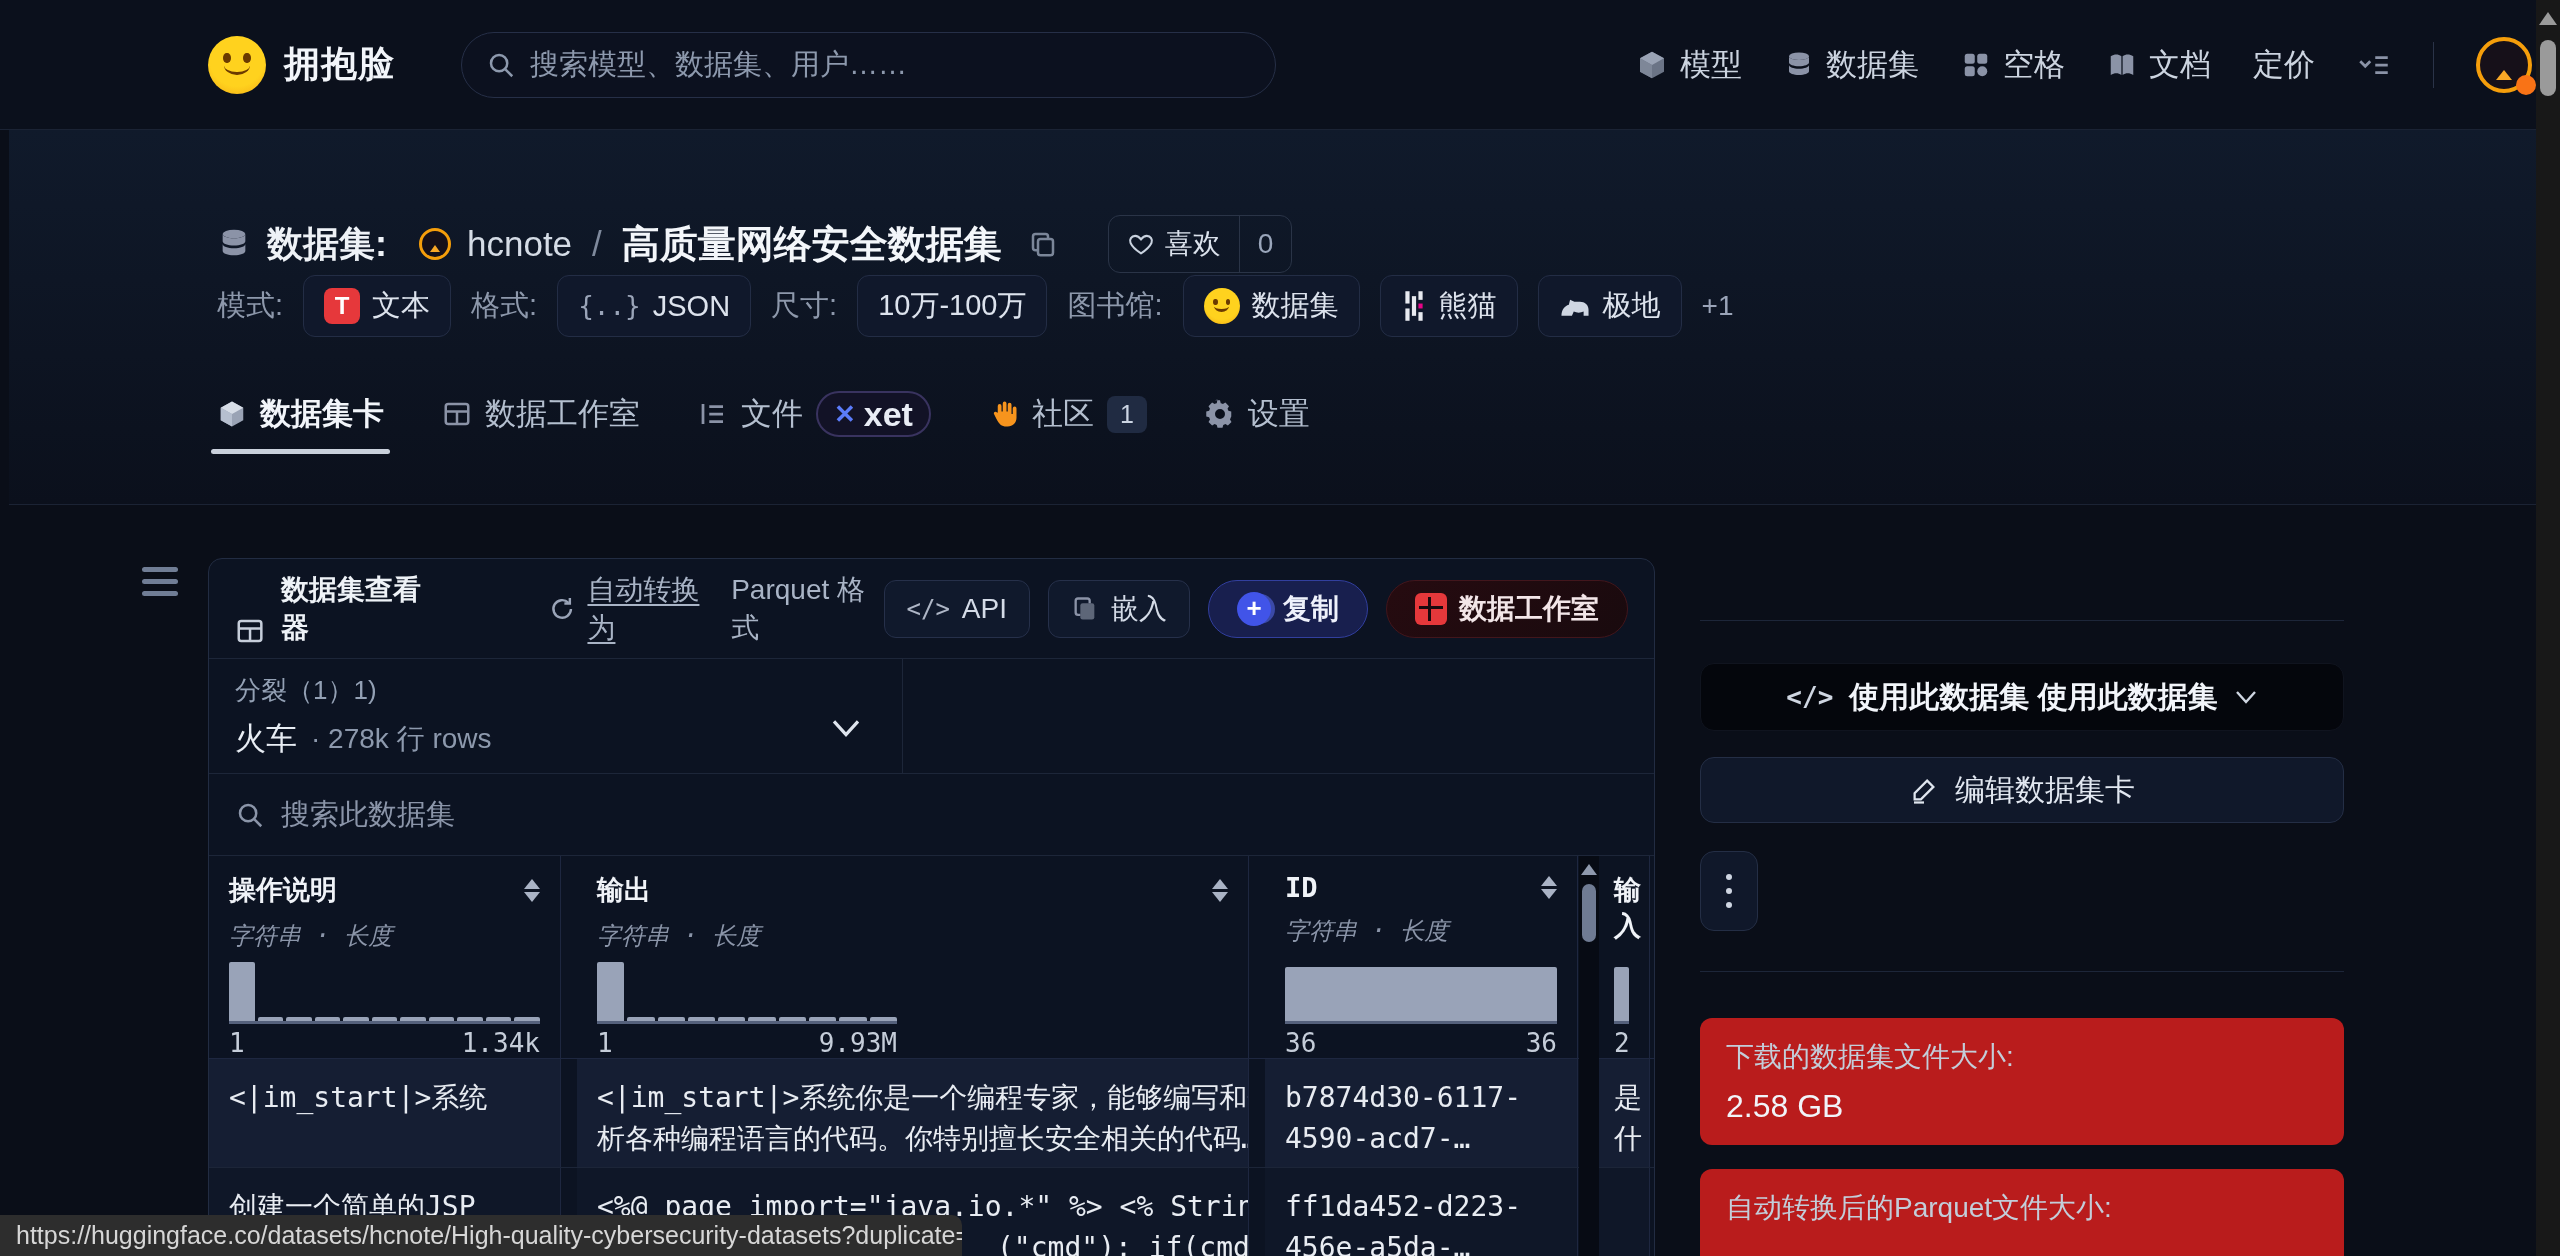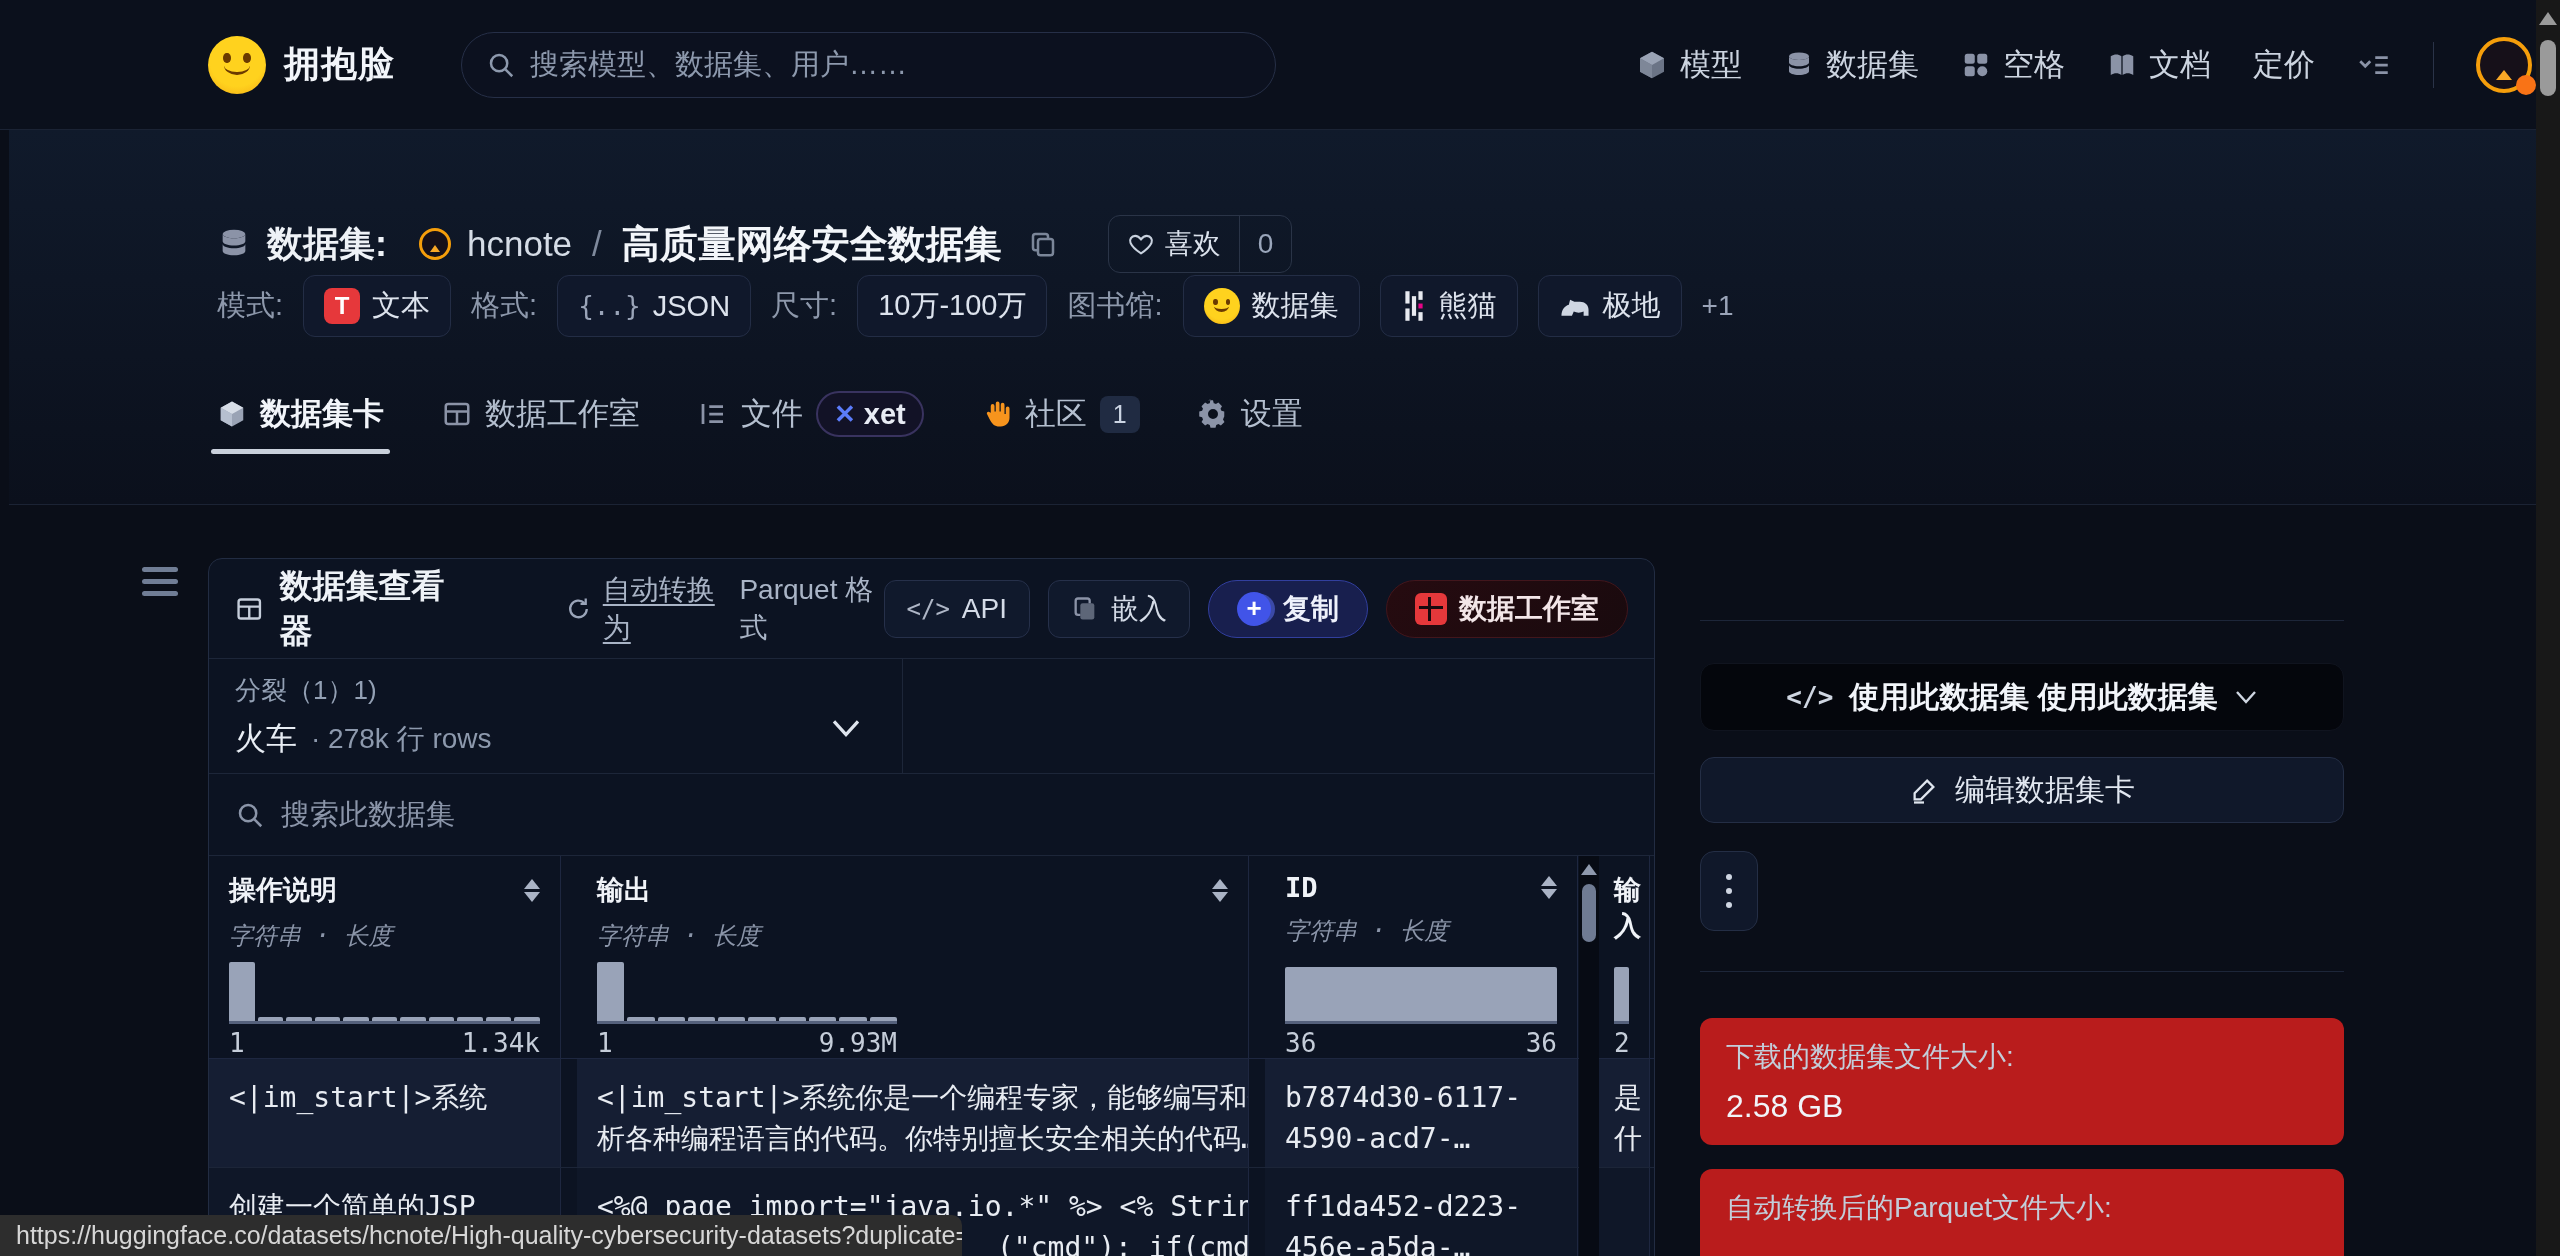--- a/index.html
+++ b/index.html
@@ -70,34 +70,34 @@
   .plus-more { font-size:28px; color:#9aa4b8; }
   .tabs { display:flex; gap:58px; align-items:center; height:80px; margin-top:36px; }
   .tab { position:relative; display:flex; align-items:center; gap:13px; height:100%;
          font-size:31px; color:#b4bfcf; cursor:pointer; }
   .tab.active { color:#f2f5fa; font-weight:bold; }
   .tab.active::after { content:""; position:absolute; left:-6px; right:-6px; bottom:0;
          height:5px; background:#c9d0db; border-radius:3px; }
   .xet-badge { display:flex; align-items:center; gap:8px; height:46px; padding:0 16px;
          border:2px solid #39335f; background:#121226; border-radius:23px; }
   .xet-x { color:#5b7cfa; font-weight:bold; font-size:26px; }
-  .xet-t { color:#e8ecf4; font-weight:bold; font-size:29px; }
+  .xet-t { color:#e8ecf4; font-weight:bold; font-size:34px; }
   .count-badge { background:#202b42; border-radius:8px; padding:4px 13px; font-size:25px; color:#ccd5e3; }
   .hand-ic { font-size:30px; }
 
   
   .content { position:absolute; top:505px; left:0; right:0; bottom:0; background:#0a0e18; }
   .burger { position:absolute; left:142px; top:62px; cursor:pointer; }
   .burger span { display:block; width:36px; height:5px; background:#707d95; border-radius:3px; margin-bottom:7px; }
 
   .viewer-card { position:absolute; left:208px; top:53px; width:1447px; height:900px;
          background:#0c1322; border:1px solid #222c42; border-radius:14px; overflow:hidden; }
   .card-head { height:100px; display:flex; align-items:center; padding:0 26px;
          border-bottom:1px solid #1d2639; }
-  .card-title { display:flex; align-items:center; gap:16px; font-size:33px; font-weight:bold; color:#eef2f7; }
+  .card-title { display:flex; align-items:flex-end; gap:16px; font-size:28px; font-weight:bold; color:#eef2f7; }
   .convert { display:flex; align-items:center; gap:12px; margin-left:110px; font-size:28px; color:#a9b4c6; cursor:pointer; }
   .convert .u { text-decoration:underline; text-underline-offset:5px; }
   .head-btns { margin-left:auto; display:flex; align-items:center; gap:18px; }
   .hbtn { display:flex; align-items:center; gap:12px; height:58px; padding:0 22px;
          background:#10192c; border:1.5px solid #26304a; border-radius:12px;
          font-size:28px; color:#d4dbe7; cursor:pointer; white-space:nowrap; }
   .hbtn.copy { background:#181f4e; border-color:#323f9e; border-radius:29px; color:#eef1fb; font-weight:bold; padding:0 28px; }
   .hbtn.studio { background:linear-gradient(135deg,#260b10,#190a0e); border-color:#42161c;
          border-radius:29px; color:#f3e6e8; font-weight:bold; padding:0 28px; }
   .copy-circle { width:34px; height:34px; border-radius:50%; background:#4154e8; color:#fff;

